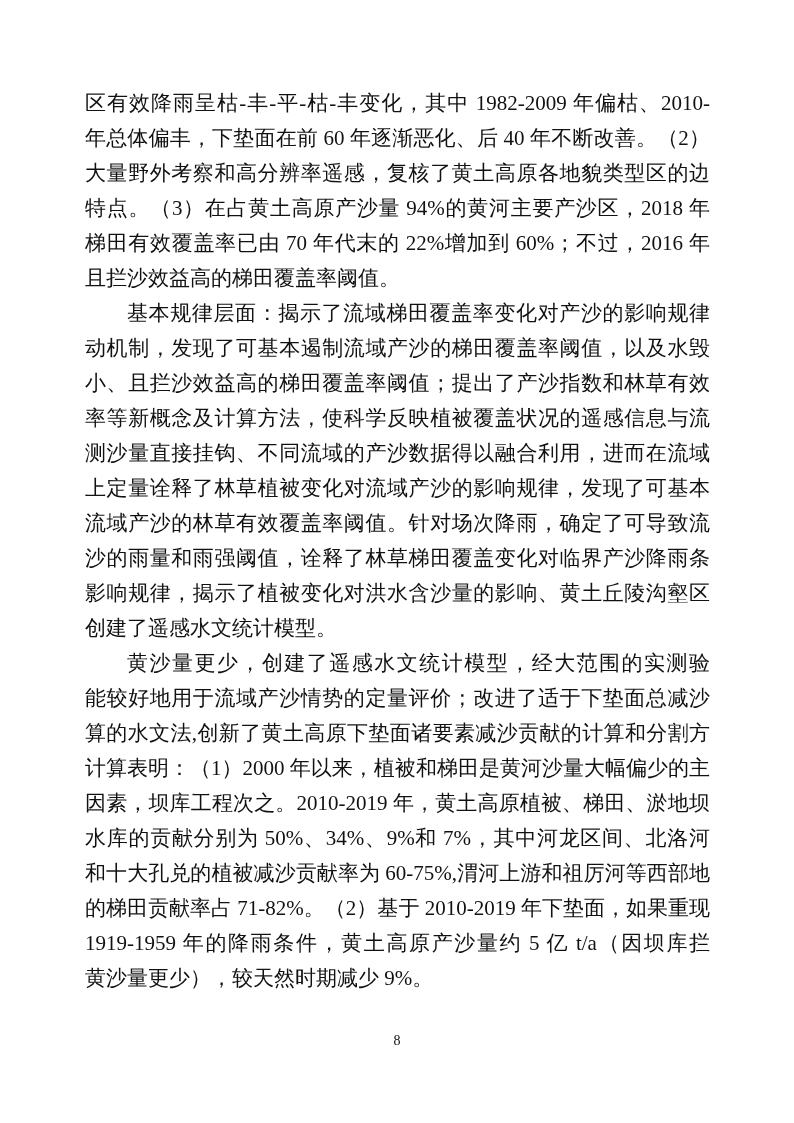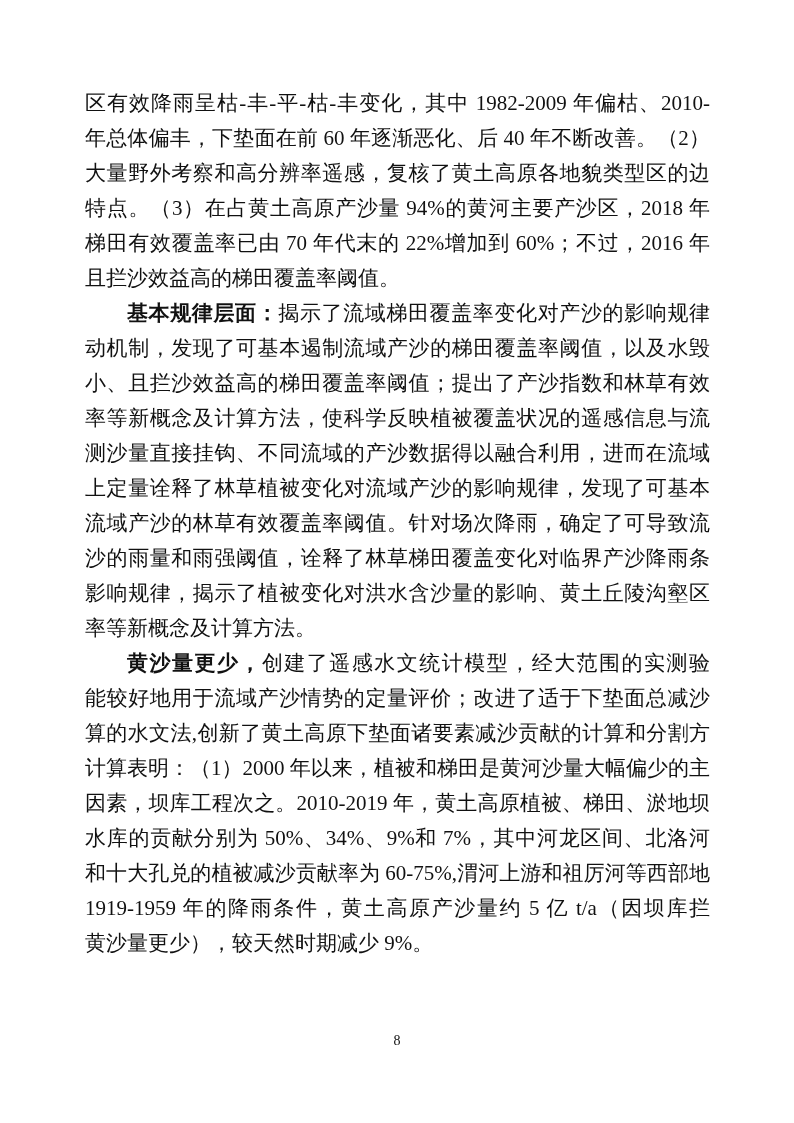--- a/index.html
+++ b/index.html
@@ -36,21 +36,21 @@
     white-space: normal;
     overflow: hidden;
   }
   .line.last {
     text-align-last: left;
   }
   .line.indent {
     text-indent: 42px;
   }
   .lead-bold {
-    font-weight: bold;
+    font-weight: normal;
   }
   .page-number {
     position: absolute;
     top: 1032px;
     left: 0;
     width: 100%;
     text-align: center;
     font-size: 14px;
     line-height: 18px;
     color: #111111;
@@ -76,33 +76,34 @@
         <span class="lead-bold">基本规律层面：</span><span>揭示了流域梯田覆盖率变化对产沙的影响规律及驱</span>
       </div>
       <div class="line">动机制，发现了可基本遏制流域产沙的梯田覆盖率阈值，以及水毁风险</div>
       <div class="line">小、且拦沙效益高的梯田覆盖率阈值；提出了产沙指数和林草有效覆盖</div>
       <div class="line">率等新概念及计算方法，使科学反映植被覆盖状况的遥感信息与流域实</div>
       <div class="line">测沙量直接挂钩、不同流域的产沙数据得以融合利用，进而在流域尺度</div>
       <div class="line">上定量诠释了林草植被变化对流域产沙的影响规律，发现了可基本遏制</div>
       <div class="line">流域产沙的林草有效覆盖率阈值。针对场次降雨，确定了可导致流域产</div>
       <div class="line">沙的雨量和雨强阈值，诠释了林草梯田覆盖变化对临界产沙降雨条件的</div>
       <div class="line">影响规律，揭示了植被变化对洪水含沙量的影响、黄土丘陵沟壑区可诱</div>
-      <div class="line last">率等新概念及计算方法。</div>
+      <div class="line last">创建了遥感水文统计模型。</div>
     </div>
 
     <div class="para">
       <div class="line indent">
         <span class="lead-bold">黄沙量更少，</span><span>创建了遥感水文统计模型，经大范围的实测验证，</span>
       </div>
       <div class="line">能较好地用于流域产沙情势的定量评价；改进了适于下垫面总减沙量计</div>
       <div class="line">算的水文法,创新了黄土高原下垫面诸要素减沙贡献的计算和分割方法。</div>
       <div class="line">计算表明：（1）2000 年以来，植被和梯田是黄河沙量大幅偏少的主要</div>
       <div class="line">因素，坝库工程次之。2010-2019 年，黄土高原植被、梯田、淤地坝和</div>
       <div class="line">水库的贡献分别为 50%、34%、9%和 7%，其中河龙区间、北洛河上游</div>
       <div class="line">和十大孔兑的植被减沙贡献率为 60-75%,渭河上游和祖厉河等西部地区</div>
+      <div class="line">的梯田贡献率占 71-82%。（2）基于 2010-2019 年下垫面，如果重现</div>
       <div class="line">1919-1959 年的降雨条件，黄土高原产沙量约 5 亿 t/a（因坝库拦截，入</div>
       <div class="line last">黄沙量更少），较天然时期减少 9%。</div>
     </div>
 
   </div>
 
   <div class="page-number">8</div>
 </div>
 
 </body></html>

